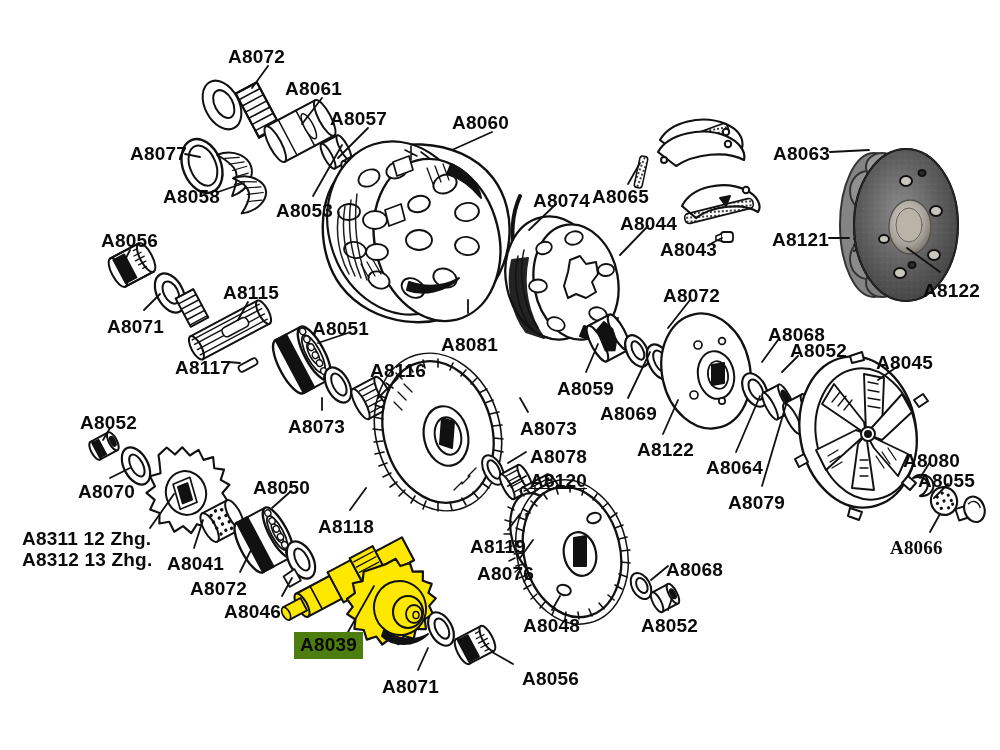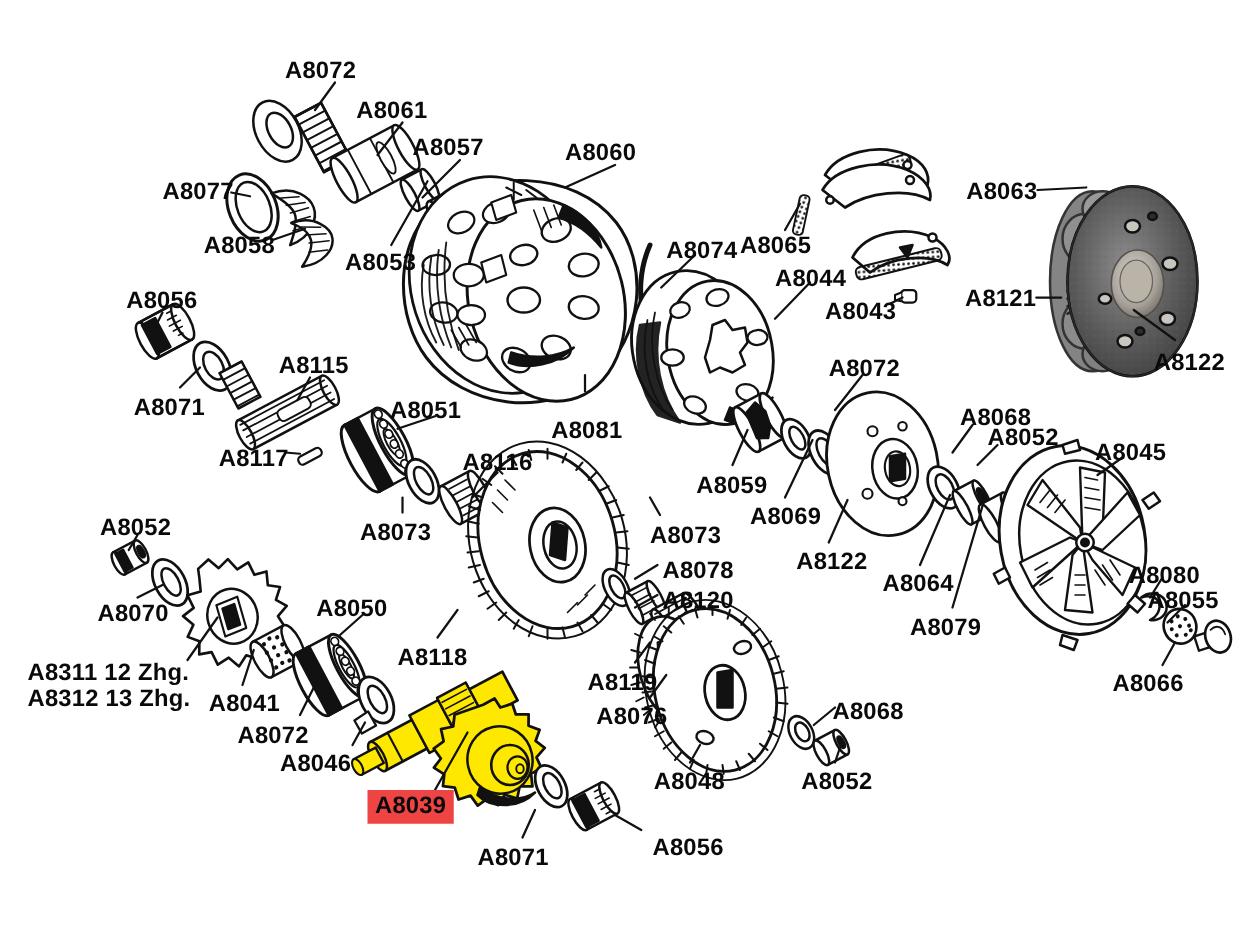--- a/index.html
+++ b/index.html
@@ -703,38 +703,38 @@
       <div class="lbl" style="left: 370px; top: 360px;">A8116</div>
       <div class="lbl" style="left: 318px; top: 516px;">A8118</div>
       <div class="lbl" style="left: 80px; top: 412px;">A8052</div>
       <div class="lbl" style="left: 53px; top: 481px; margin-left: 25px;">A8070</div>
       <div class="lbl" style="left: 22px; top: 528px;">A8311 12 Zhg.</div>
       <div class="lbl" style="left: 22px; top: 549px;">A8312 13 Zhg.</div>
       <div class="lbl" style="left: 167px; top: 553px;">A8041</div>
       <div class="lbl" style="left: 253px; top: 477px;">A8050</div>
       <div class="lbl" style="left: 190px; top: 578px;">A8072</div>
       <div class="lbl" style="left: 224px; top: 601px;">A8046</div>
-      <div class="lbl hl" style="left: 294px; top: 632px; background: #ef4444;">A8039</div>
+      <div class="lbl hl" style="left: 294px; top: 632px; background: #4d7c0f;">A8039</div>
       <div class="lbl" style="left: 382px; top: 676px;">A8071</div>
       <div class="lbl" style="left: 522px; top: 668px;">A8056</div>
       <div class="lbl" style="left: 520px; top: 418px;">A8073</div>
       <div class="lbl" style="left: 530px; top: 446px;">A8078</div>
-      <div class="lbl" style="left: 530px; top: 470px;">A8120</div>
+      <div class="lbl" style="left: 530px; top: 470px; text-decoration: underline;">A8120</div>
       <div class="lbl" style="left: 470px; top: 536px;">A8119</div>
       <div class="lbl" style="left: 477px; top: 563px;">A8076</div>
       <div class="lbl" style="left: 523px; top: 615px;">A8048</div>
       <div class="lbl" style="left: 666px; top: 559px;">A8068</div>
       <div class="lbl" style="left: 641px; top: 615px;">A8052</div>
       <div class="lbl" style="left: 557px; top: 378px;">A8059</div>
       <div class="lbl" style="left: 600px; top: 403px;">A8069</div>
       <div class="lbl" style="left: 637px; top: 439px;">A8122</div>
       <div class="lbl" style="left: 663px; top: 285px;">A8072</div>
       <div class="lbl" style="left: 768px; top: 324px;">A8068</div>
       <div class="lbl" style="left: 790px; top: 340px;">A8052</div>
       <div class="lbl" style="left: 706px; top: 457px;">A8064</div>
       <div class="lbl" style="left: 728px; top: 492px;">A8079</div>
       <div class="lbl" style="left: 876px; top: 352px;">A8045</div>
       <div class="lbl" style="left: 903px; top: 450px;">A8080</div>
       <div class="lbl" style="left: 918px; top: 470px;">A8055</div>
-      <div class="lbl" style="left: 890px; top: 537px;">A8066</div>
+      <div class="lbl" style="left: 890px; top: 537px; font-family: Liberation Serif, serif;">A8066</div>
     </div>
 
 </div>
 
 </body></html>

